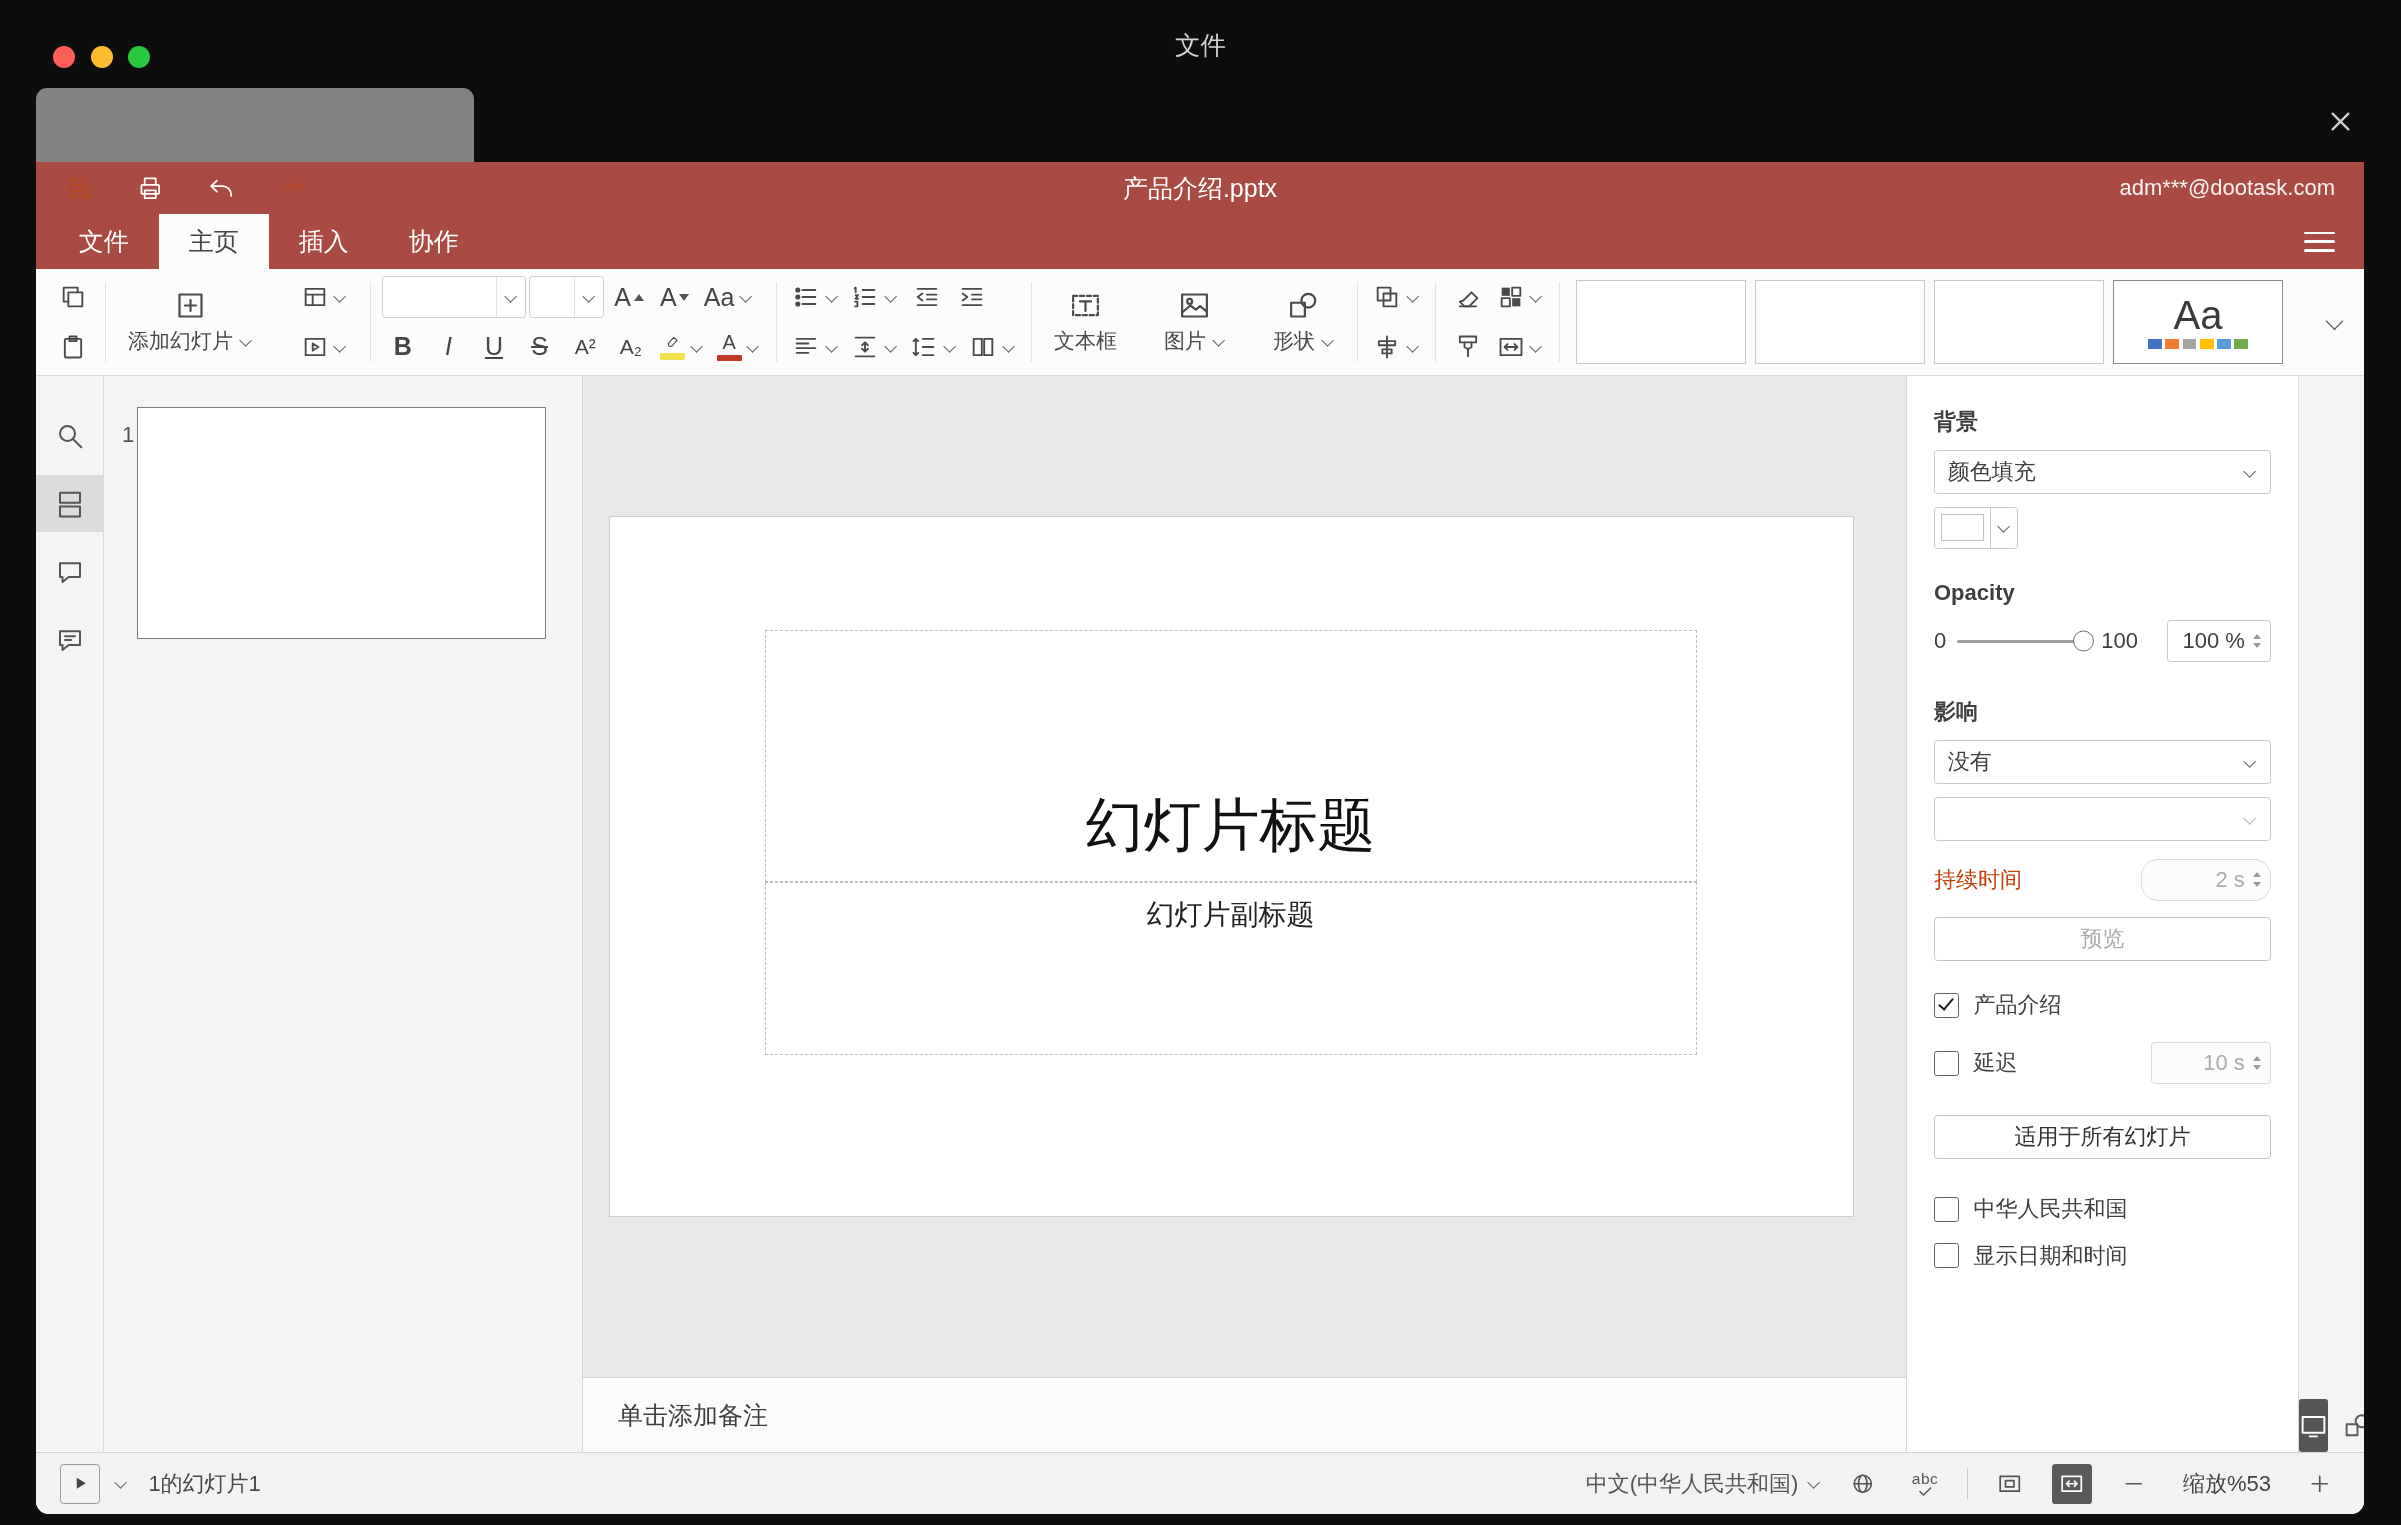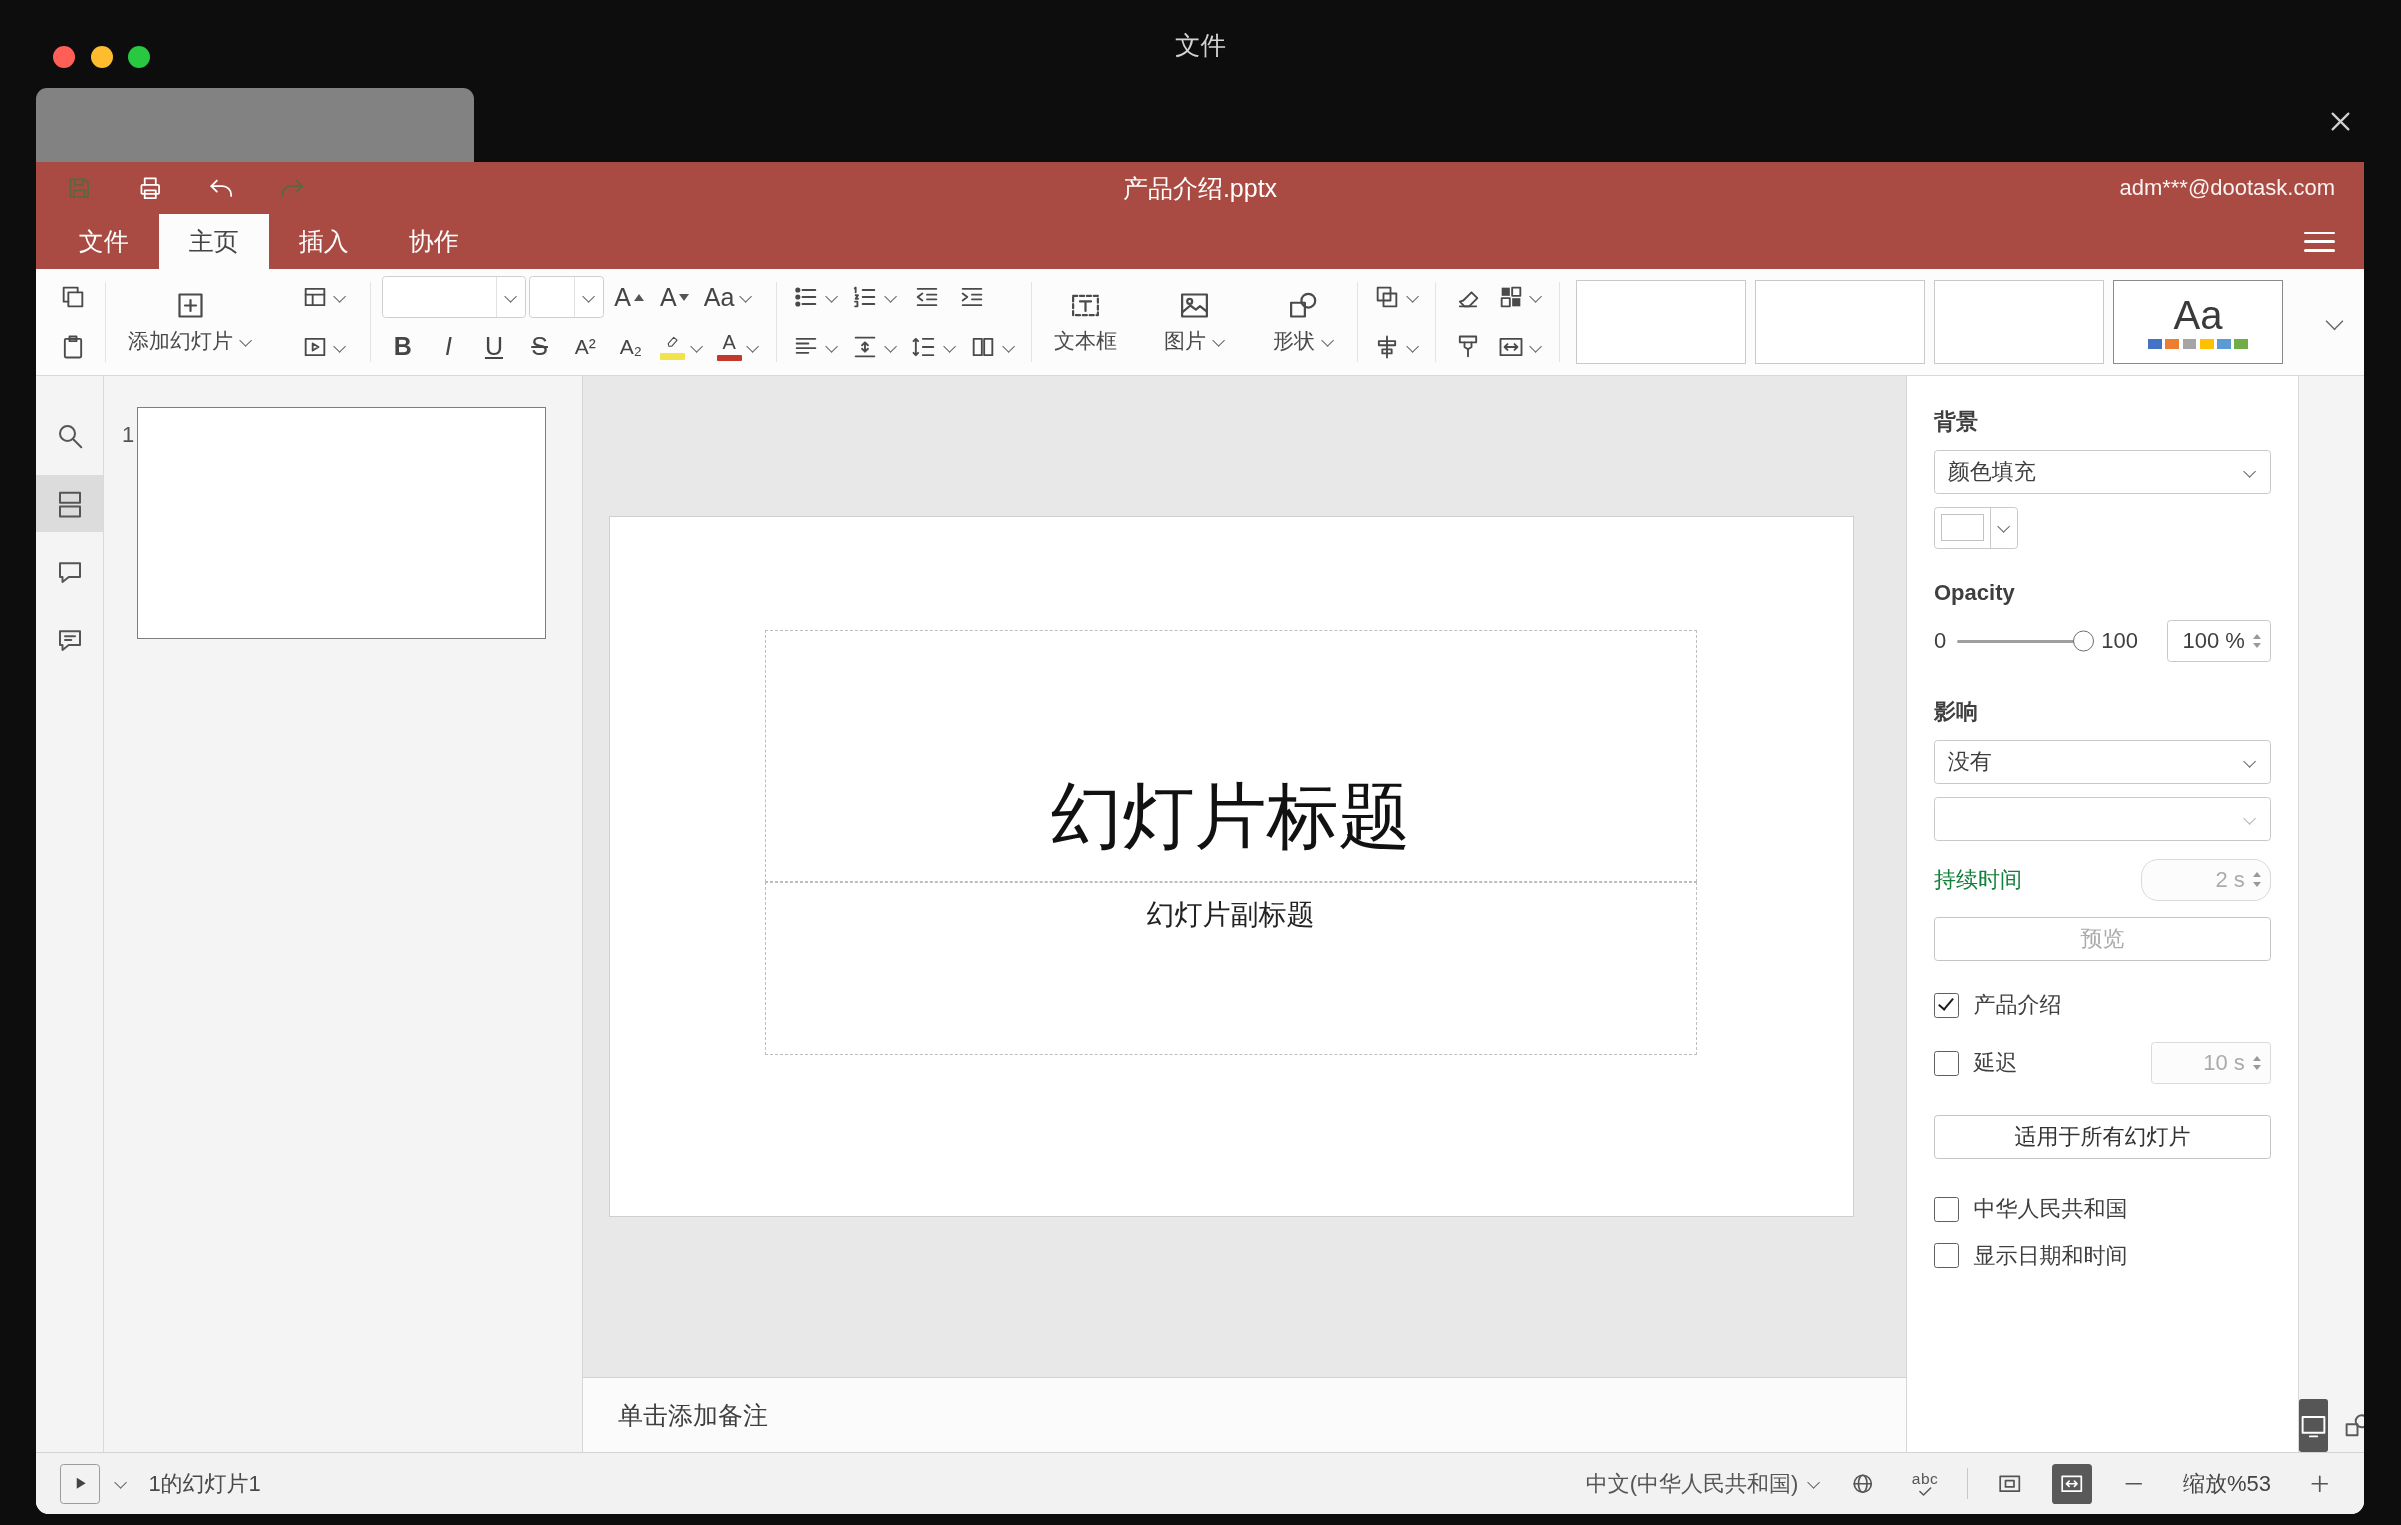--- a/index.html
+++ b/index.html
@@ -85,21 +85,21 @@
   .lb-item.active { background:#dcdcdc; }
 
   .thumbs { width:479px; background:#f4f4f4; border-right:0.9px solid #d6d6d6; position:relative; flex:none; }
   .thumb-num { position:absolute; left:18px; top:46px; font-size:22px; color:#555; }
   .thumb { position:absolute; left:33px; top:31px; width:409px; height:232px; background:#fff; border:1.8px solid #7e7e7e; }
 
   .canvascol { flex:1; display:flex; flex-direction:column; background:#e8e8e8; min-width:0; }
   .canvas { flex:1; position:relative; }
   .slide { position:absolute; left:25.5px; top:140px; width:1245px; height:701px; background:#fff; border:0.9px solid #cfcfcf; }
   .ph { position:absolute; left:155px; width:932px; border:1.8px dashed #bdbdbd; display:flex; justify-content:center; }
-  .ph-title { top:113px; height:252px; align-items:flex-end; padding-bottom:16.4px; font-size:72px; color:#111; }
+  .ph-title { top:113px; height:252px; align-items:flex-end; padding-bottom:16.4px; font-size:58px; color:#111; }
   .ph-sub { top:365px; height:173px; align-items:flex-start; padding-top:12.8px; font-size:28px; color:#222; }
   .notesbar { height:75px; background:#fbfbfb; border-top:0.9px solid #d2d2d2; display:flex; align-items:center; padding-left:35px; font-size:25px; color:#3f3f3f; flex:none; }
 
   
   .rpanel { width:392px; background:#fff; border-left:0.9px solid #d6d6d6; padding:31px 27px 0; flex:none; font-size:22px; color:#3f3f3f; overflow:hidden; }
   .rp-h { font-weight:bold; }
   .sel { margin-top:12.8px; height:44px; border:0.9px solid #c9c9c9; border-radius:3.6px; background:#fff; display:flex; align-items:center; padding:0 12.8px; gap:7.3px; }
   .sel .sv { flex:1; }
   .colorbtn { margin-top:12.8px; width:84px; height:42px; border:0.9px solid #c9c9c9; border-radius:3.6px; display:flex; align-items:stretch; }
   .colorbtn .sw { flex:1; margin:6.4px; border:0.9px solid #c2c2c2; background:#fff; }
@@ -109,21 +109,21 @@
   .slider { position:relative; width:133px; height:2.7px; background:#9f9f9f; border-radius:1.8px; }
   .knob { position:absolute; right:-3.6px; top:50%; transform:translateY(-50%); width:21px; height:21px; background:#fff; border:1.8px solid #6f6f6f; border-radius:50%; }
   .spinfield { height:42px; border:0.9px solid #c9c9c9; border-radius:3.6px; background:#fff; display:flex; align-items:center; justify-content:flex-end; padding:0 9px; gap:8.2px; font-size:22px; }
   .op-row .spinfield { margin-left:auto; width:104px; }
   .spinfield.dis { color:#ababab; border-color:#dadada; background:#fcfcfc; }
   .spnarrows { display:flex; flex-direction:column; gap:4.6px; }
   .spnarrows i { display:block; width:0; height:0; border-left:4.6px solid transparent; border-right:4.6px solid transparent; }
   .spnarrows .up { border-bottom:5.5px solid #999; }
   .spnarrows .dn { border-top:5.5px solid #999; }
   .sec-h { margin-top:35px; font-weight:bold; }
-  .dim { color:#15803d; }
+  .dim { color:#c2410c; }
   .dur-row { margin-top:18px; display:flex; align-items:center; }
   .dur-row .spinfield { margin-left:auto; width:130px;border-radius:17px; }
   .btn-wide { margin-top:16.4px; width:100%; height:44px; border:0.9px solid #c4c4c4; border-radius:3.6px; background:#fff; font-size:22px; display:flex; align-items:center; justify-content:center; color:#333; font-family:inherit; }
   .btn-wide.dis { color:#ababab; }
   .chkrow { margin-top:29px; display:flex; align-items:center; gap:14.6px; }
   .chkrow.tight { margin-top:16.4px; }
   .delay-row { margin-top:22px; display:flex; align-items:center; gap:14.6px; }
   .delay-row .spinfield { margin-left:auto; width:120px; }
   .cb { width:25px; height:25px; border:1.8px solid #5f5f5f; border-radius:2.7px; background:#fff; position:relative; flex:none; }
   .cb.checked::after { content:""; position:absolute; left:7.3px; top:1.8px; width:6.4px; height:12.8px; border-right:2.7px solid #1c1c1c; border-bottom:2.7px solid #1c1c1c; transform:rotate(40deg); }

